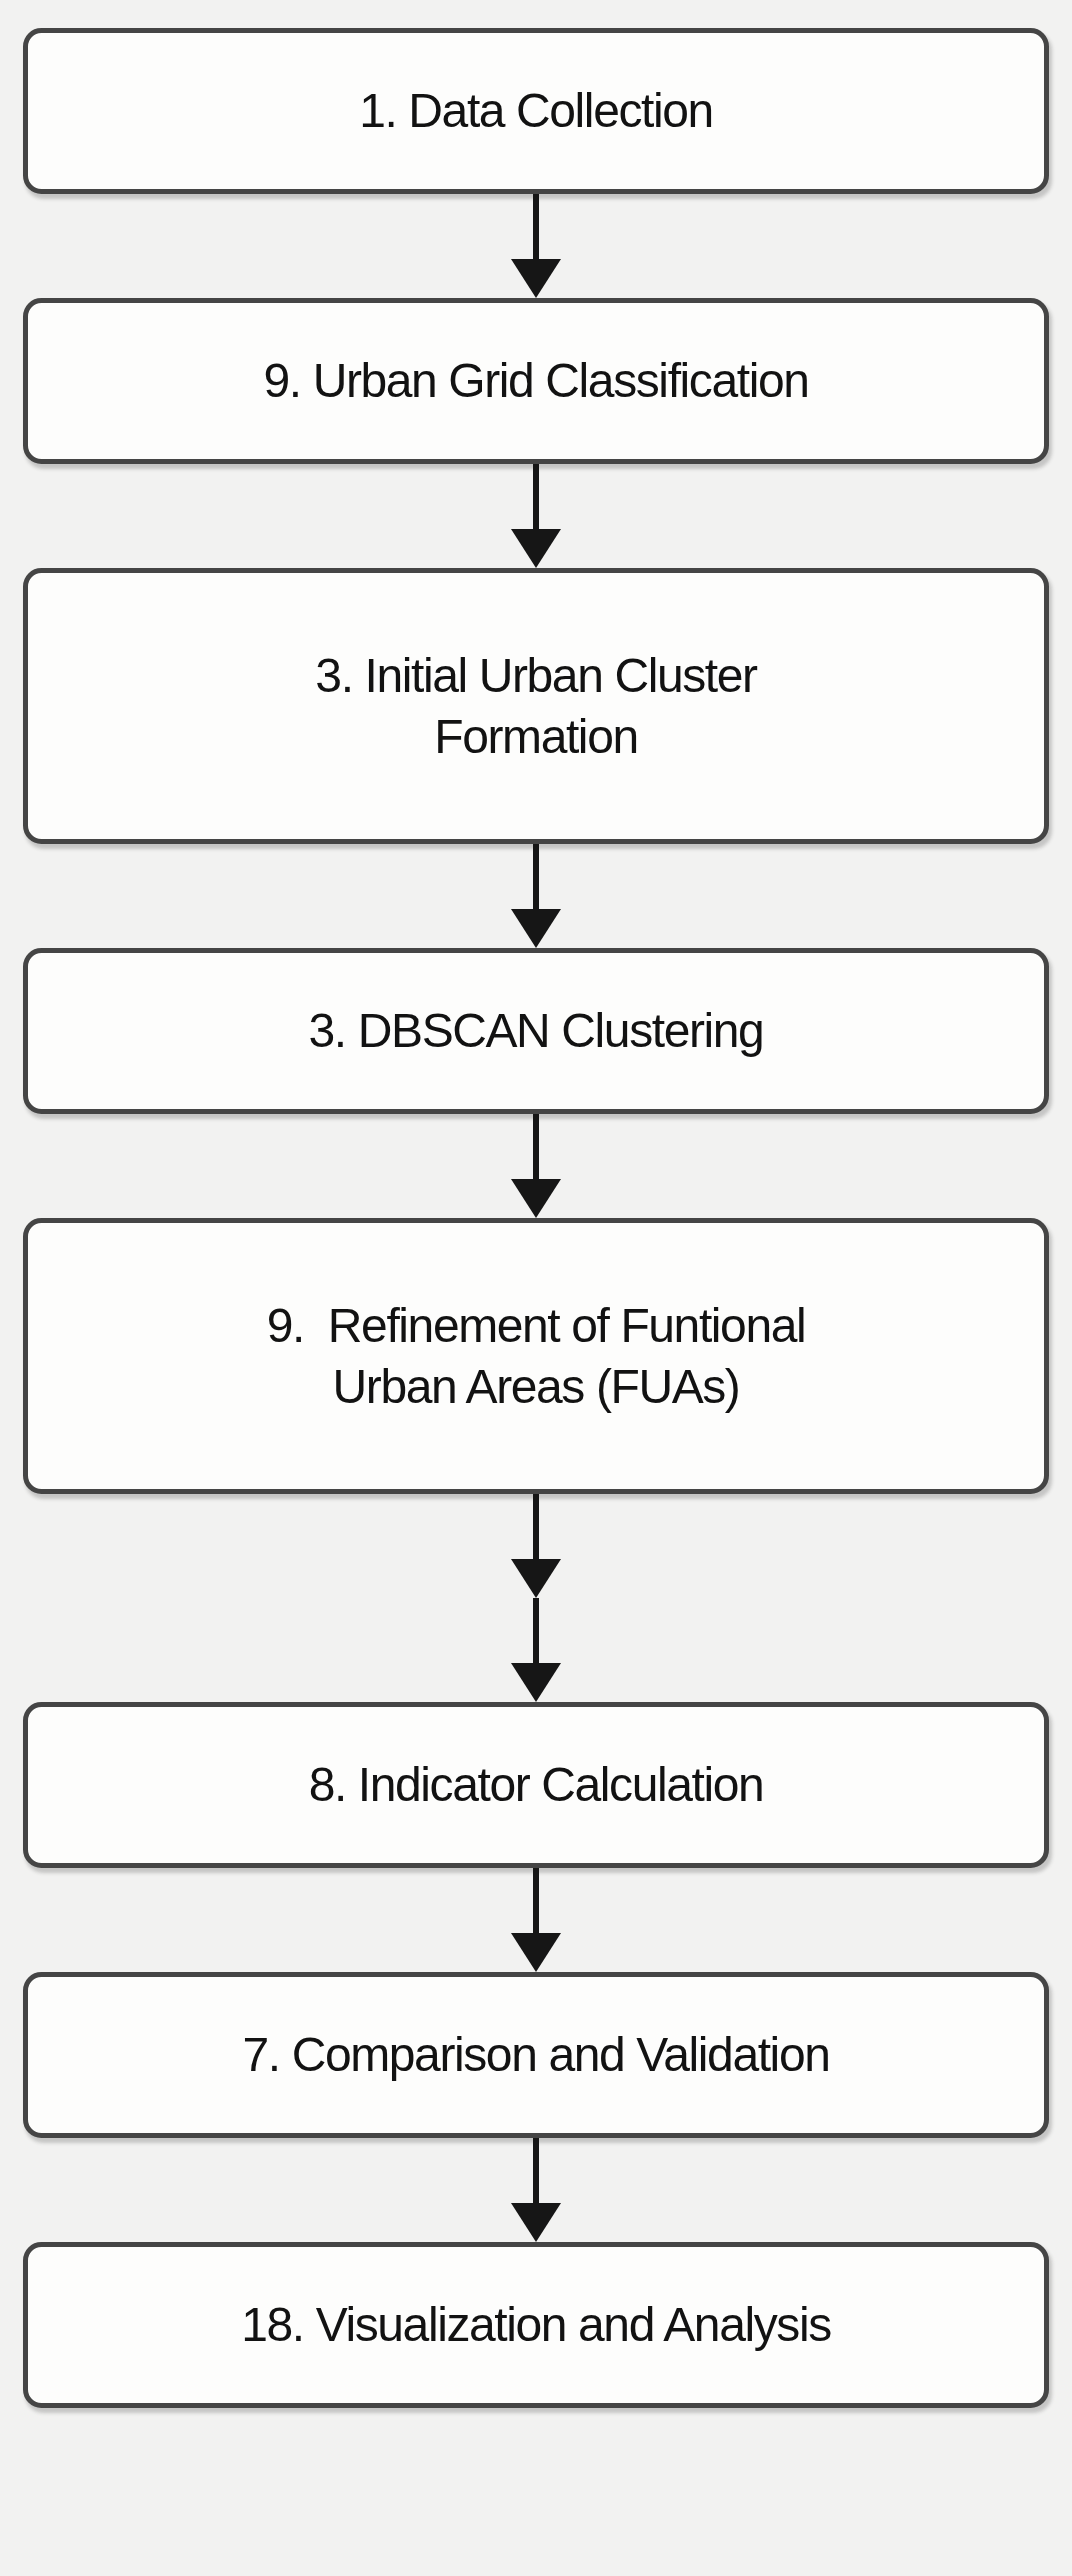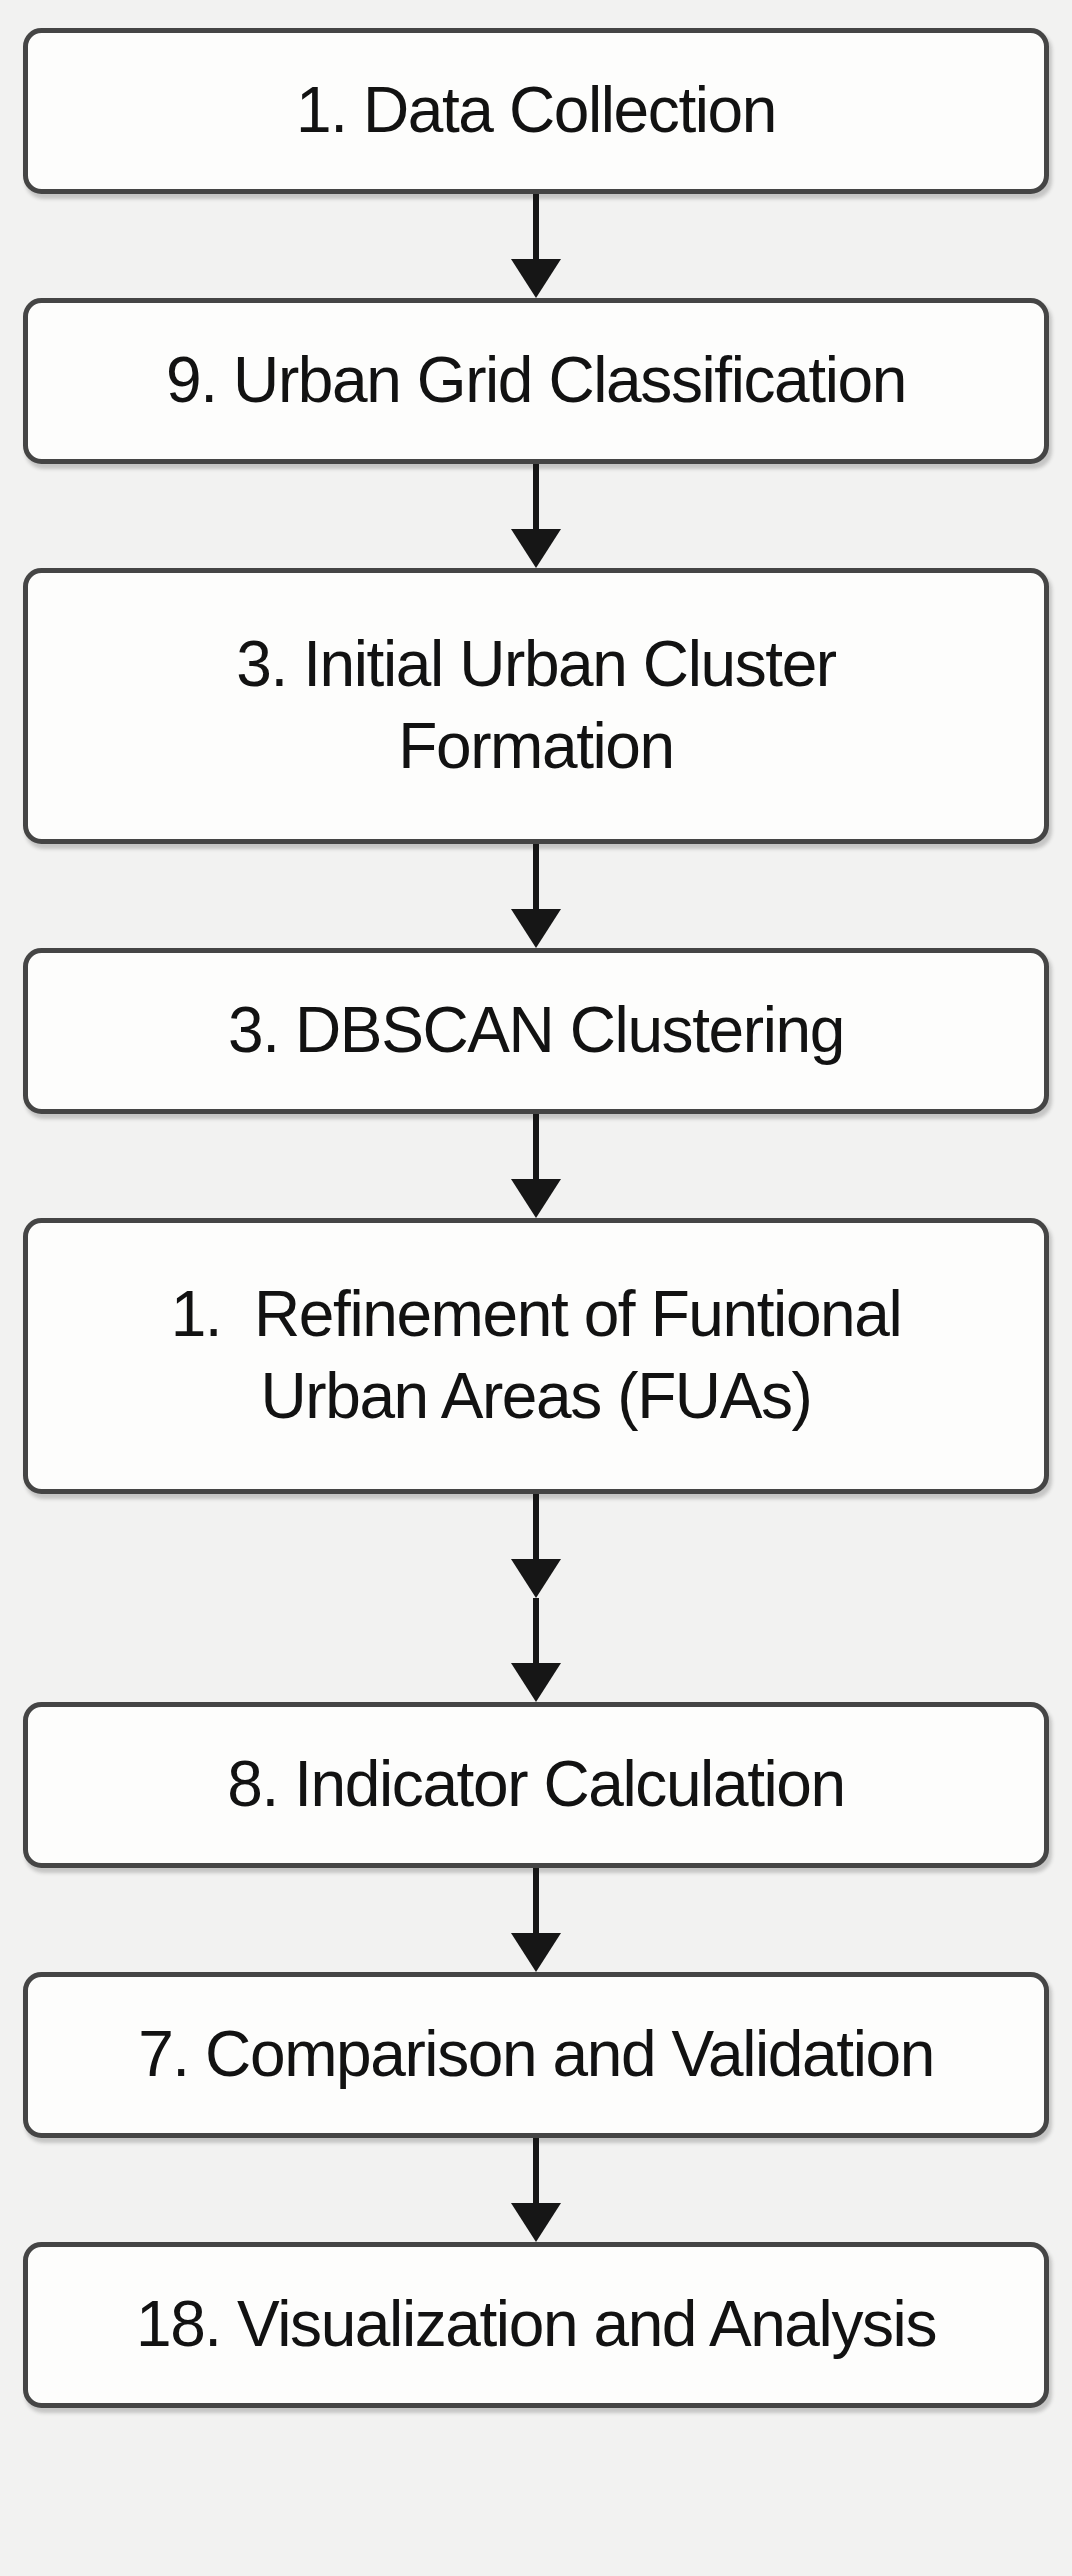--- a/index.html
+++ b/index.html
@@ -28,21 +28,21 @@
     border-radius: 18.4px;
     display: flex;
     align-items: center;
     justify-content: center;
     text-align: center;
     box-shadow: 2.8px 4.6px 3.7px rgba(40, 40, 40, 0.22);
   }
   .box.single { height: 166px; }
   .box.double { height: 276px; }
   .label {
-    font-size: 64px;
+    font-size: 48px;
     font-weight: 500;
     line-height: 1.28;
     color: var(--text-color, #121212);
     letter-spacing: -1.4px;
     white-space: pre-wrap;
     padding: 0 5.5px;
   }
   .arrow {
     height: 104px;
     width: 55px;
@@ -97,21 +97,21 @@
 
     <div class="box single">
       <div class="label">3. DBSCAN Clustering</div>
     </div>
     <div class="arrow">
       <div class="shaft"></div>
       <div class="head"></div>
     </div>
 
     <div class="box double">
-      <div class="label">1.  Refinement of Funtional
+      <div class="label">9.  Refinement of Funtional
 Urban Areas (FUAs)</div>
     </div>
     <div class="arrow">
       <div class="shaft"></div>
       <div class="head"></div>
     </div>
 
     <div class="arrow">
       <div class="shaft"></div>
       <div class="head"></div>

